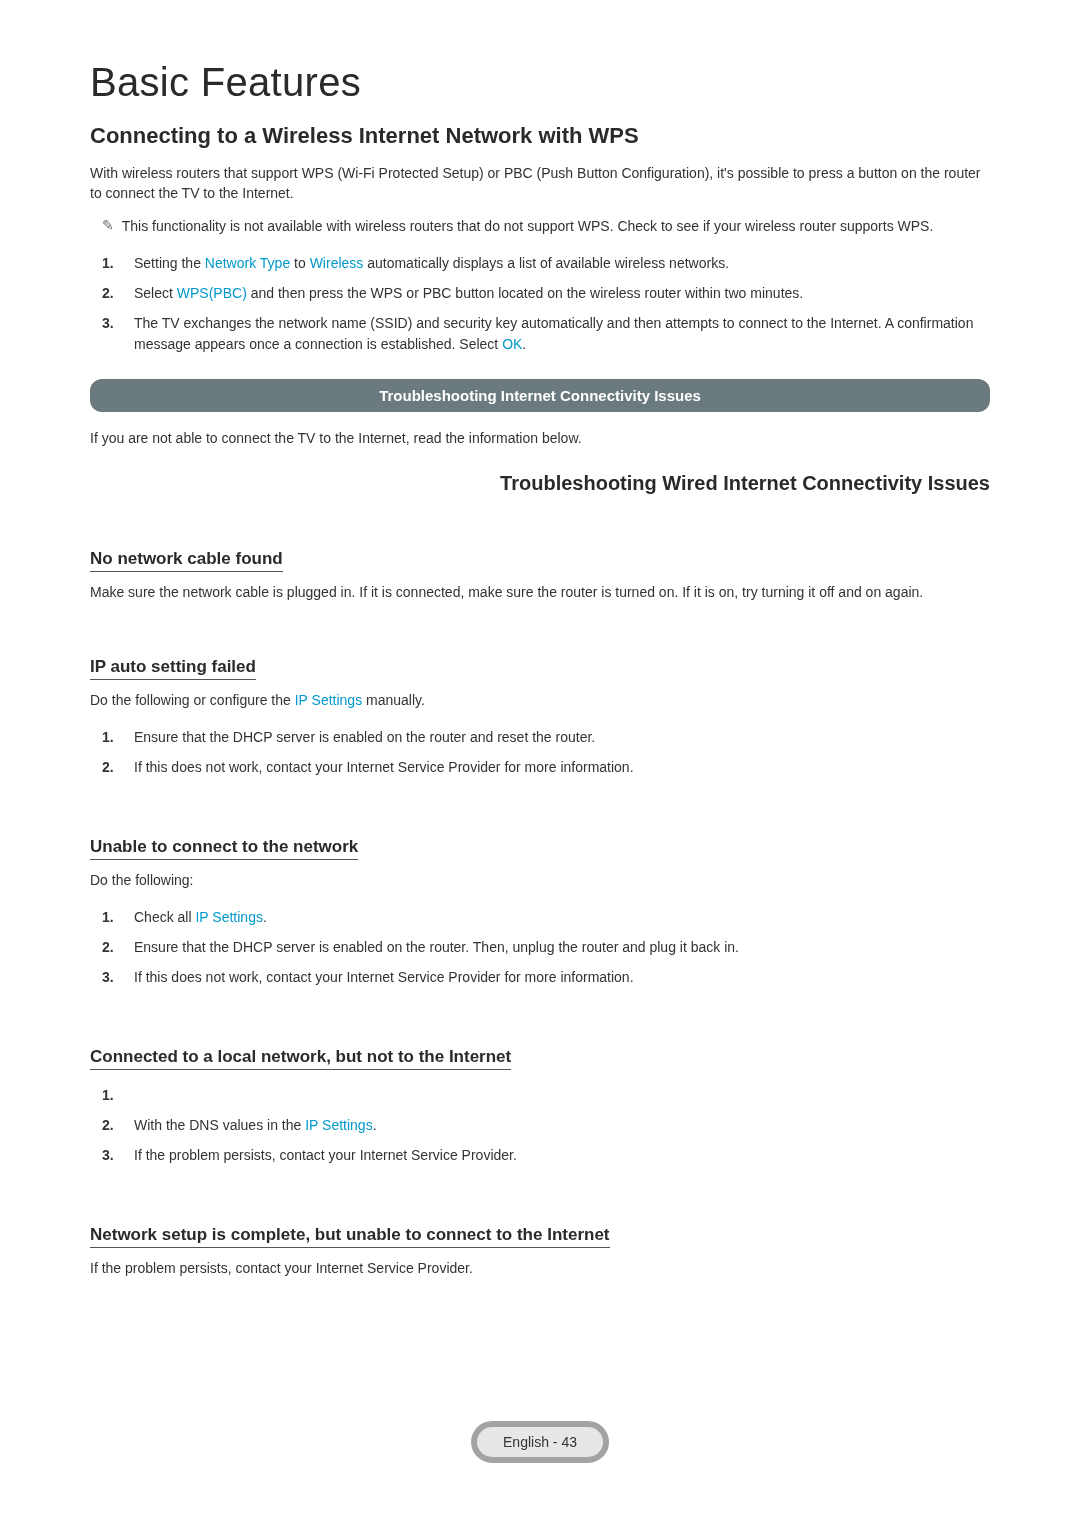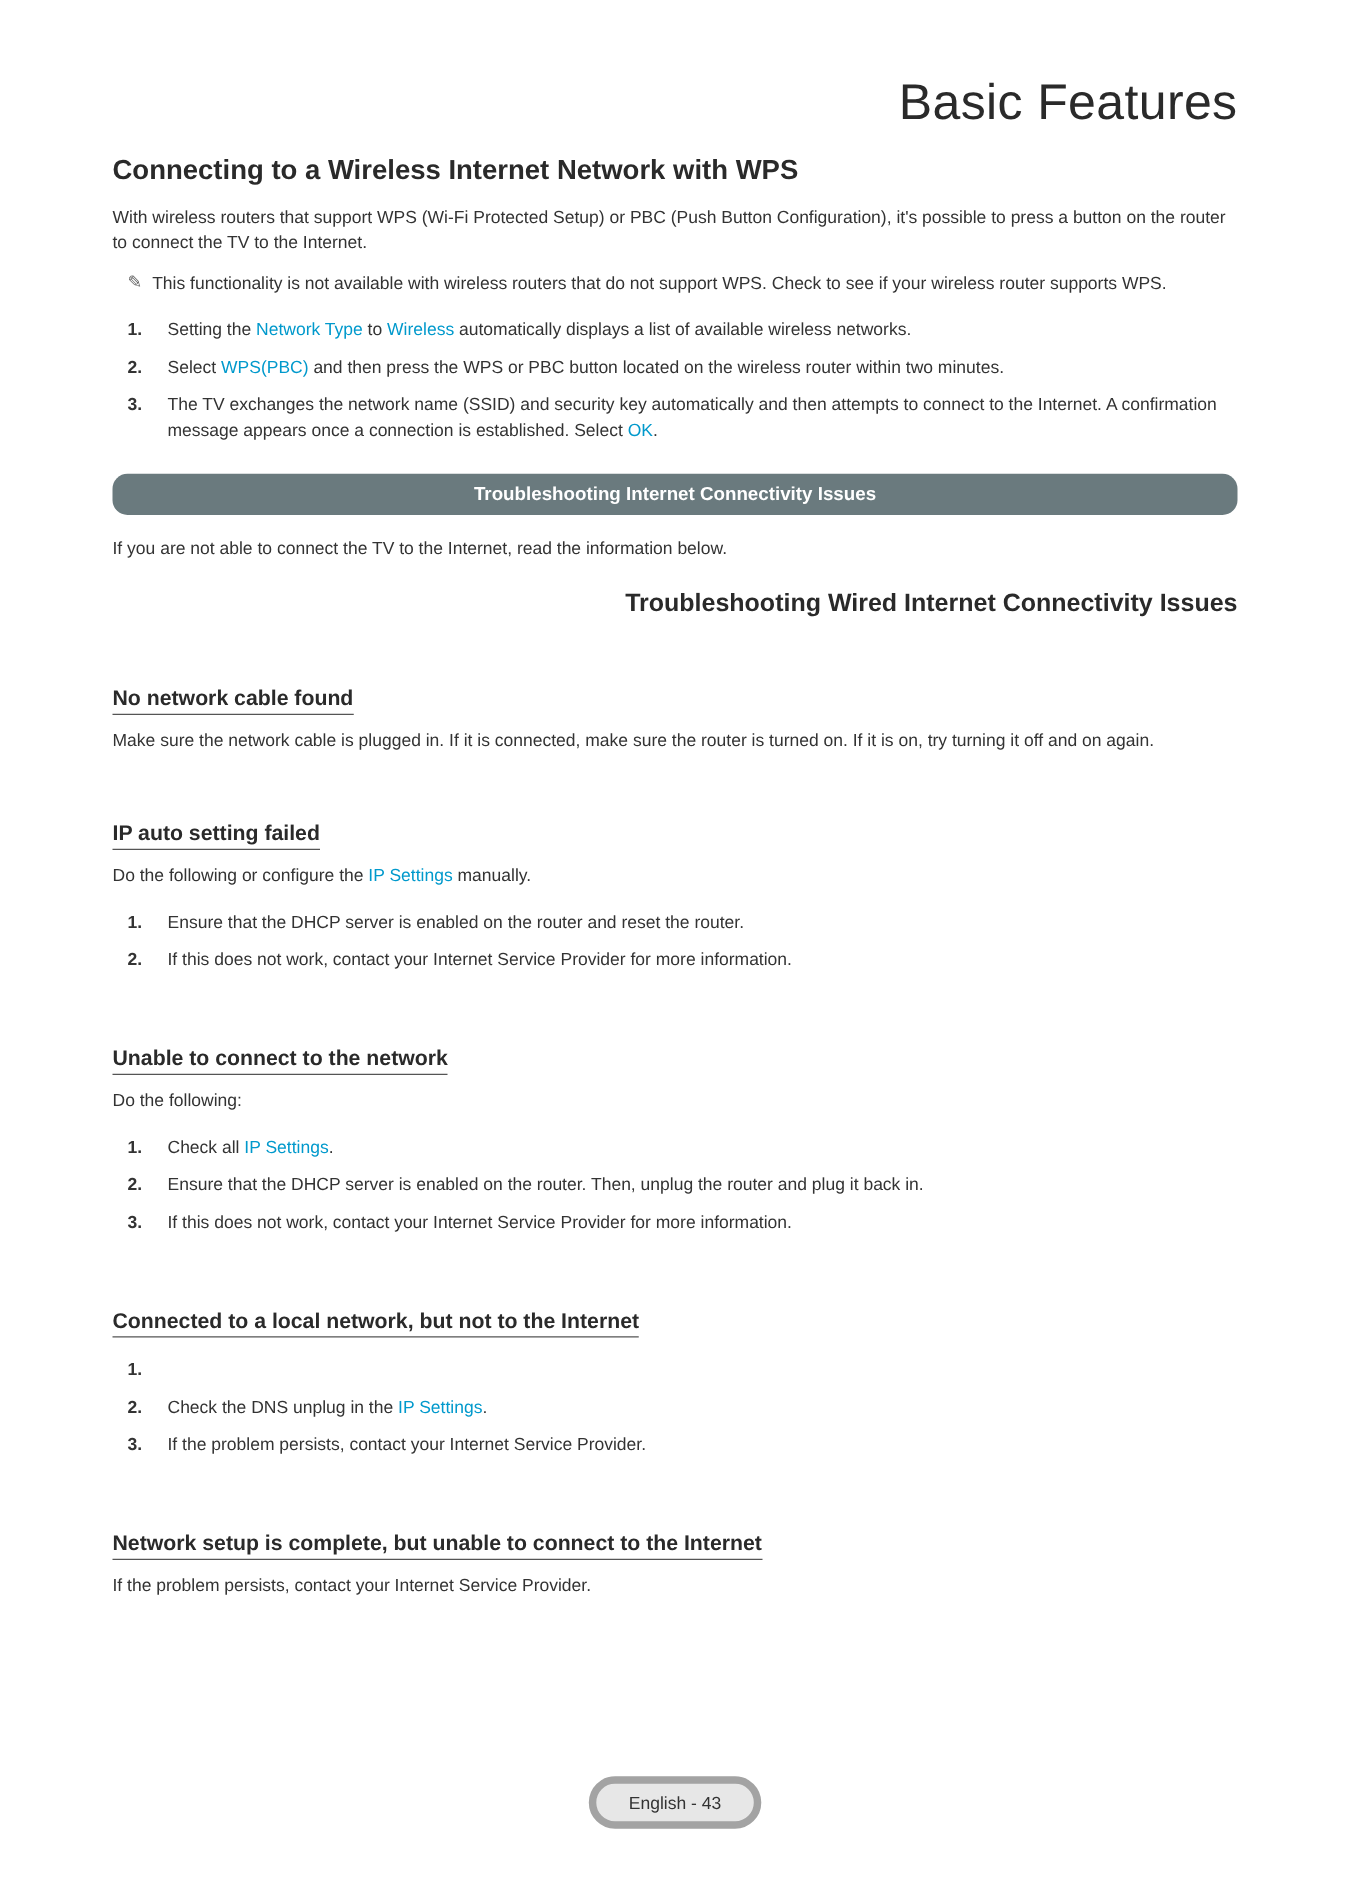--- a/index.html
+++ b/index.html
@@ -15,21 +15,20 @@
     height: 1519px;
     box-sizing: border-box;
     padding: 60px 90px 40px 90px;
     position: relative;
   }
   .section-title {
     font-size: 40px;
     font-weight: 200;
     letter-spacing: 0.3px;
     margin: 0 0 18px 0;
-    text-align: right;
   }
   h1.h1 {
     font-size: 22px;
     font-weight: 700;
     margin: 8px 0 14px 0;
   }
   .breadcrumb {
     font-size: 13px;
     color: #0099cc;
     margin-bottom: 12px;
@@ -204,21 +203,21 @@
   </ol>
 
   <div class="h3-wrap"><h3 class="h3">Connected to a local network, but not to the Internet</h3></div>
   <ol class="num-list">
     <li>
       <span class="idx">1.</span>
     </li>
     <li>
       <span class="idx">2.</span>
       <span>
-        <span>Check the DNS unplug in the </span><span class="link">IP Settings</span><span>.</span>
+        <span>With the DNS values in the </span><span class="link">IP Settings</span><span>.</span>
       </span>
     </li>
     <li>
       <span class="idx">3.</span>
       <span>If the problem persists, contact your Internet Service Provider.</span>
     </li>
   </ol>
 
   <div class="h3-wrap"><h3 class="h3">Network setup is complete, but unable to connect to the Internet</h3></div>
   <p class="body">If the problem persists, contact your Internet Service Provider.</p>

